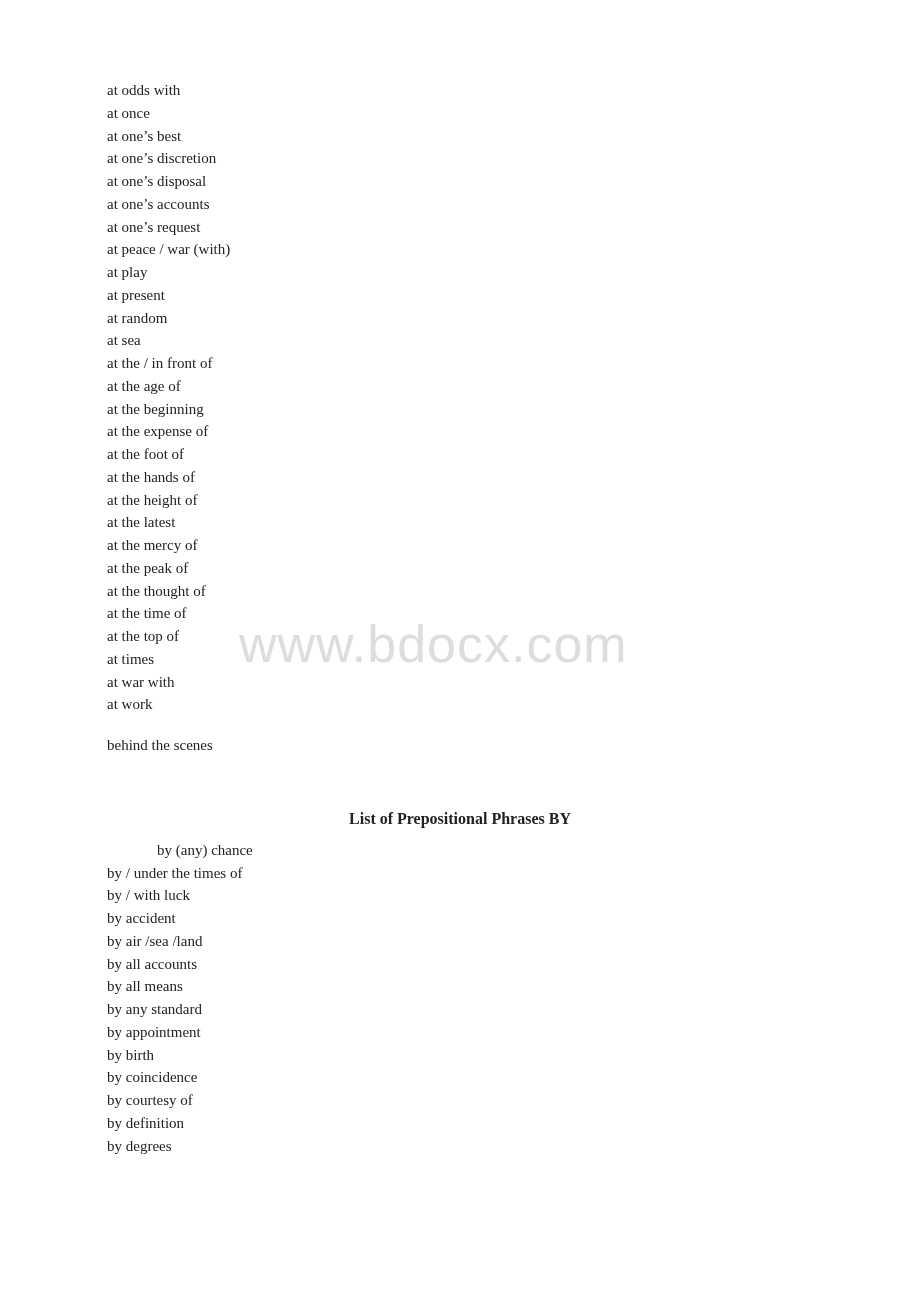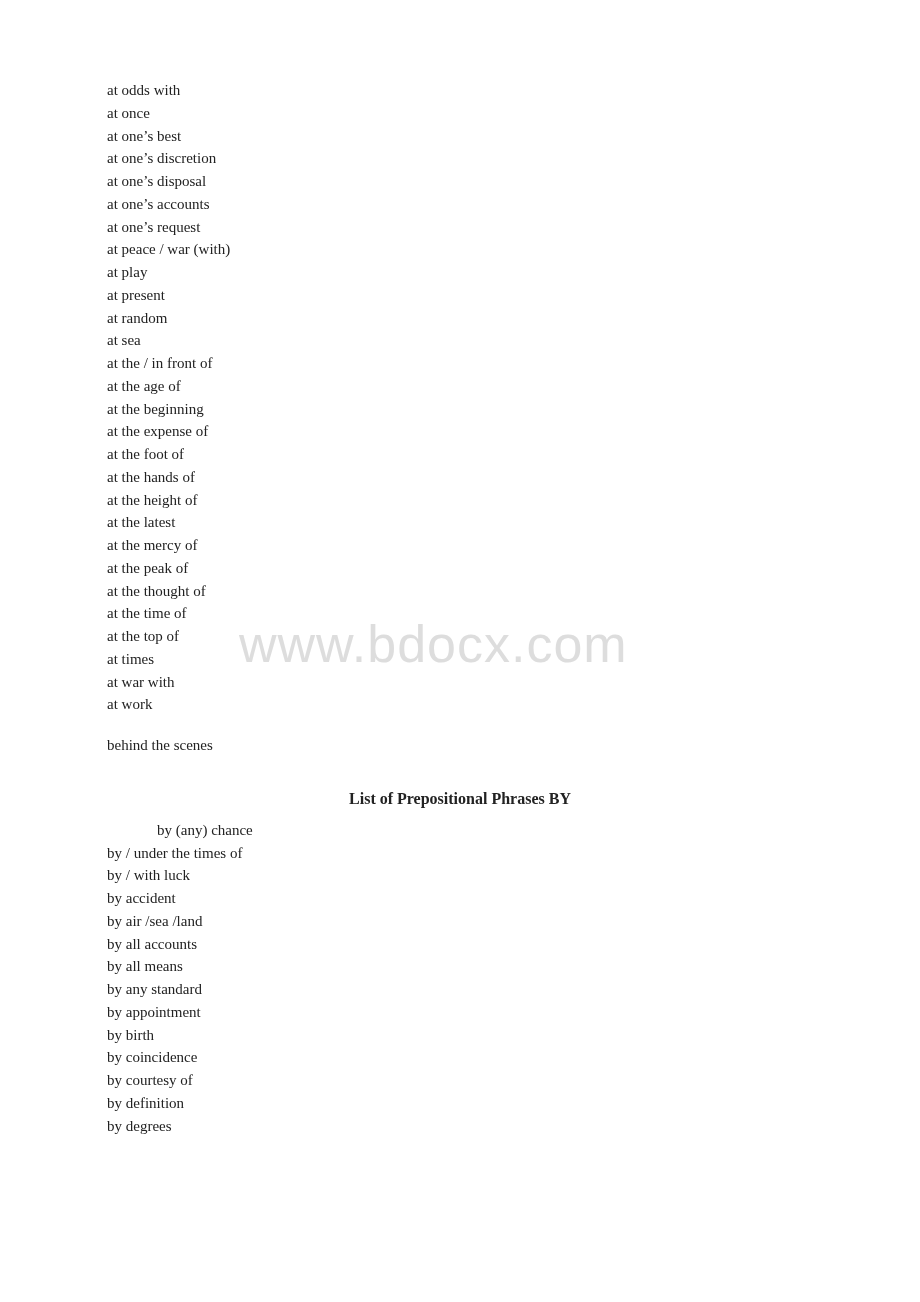--- a/index.html
+++ b/index.html
@@ -29,21 +29,21 @@
     }
 
     .blank-line {
       height: 18px;
     }
 
     .section-title {
       font-weight: bold;
       font-size: 16px;
       text-align: center;
-      margin: 14px 0 12px 0;
+      margin: 34px 0 12px 0;
     }
 
     .indented {
       padding-left: 50px;
     }
 
     .watermark {
       position: absolute;
       top: 590px;
       left: 239px;

